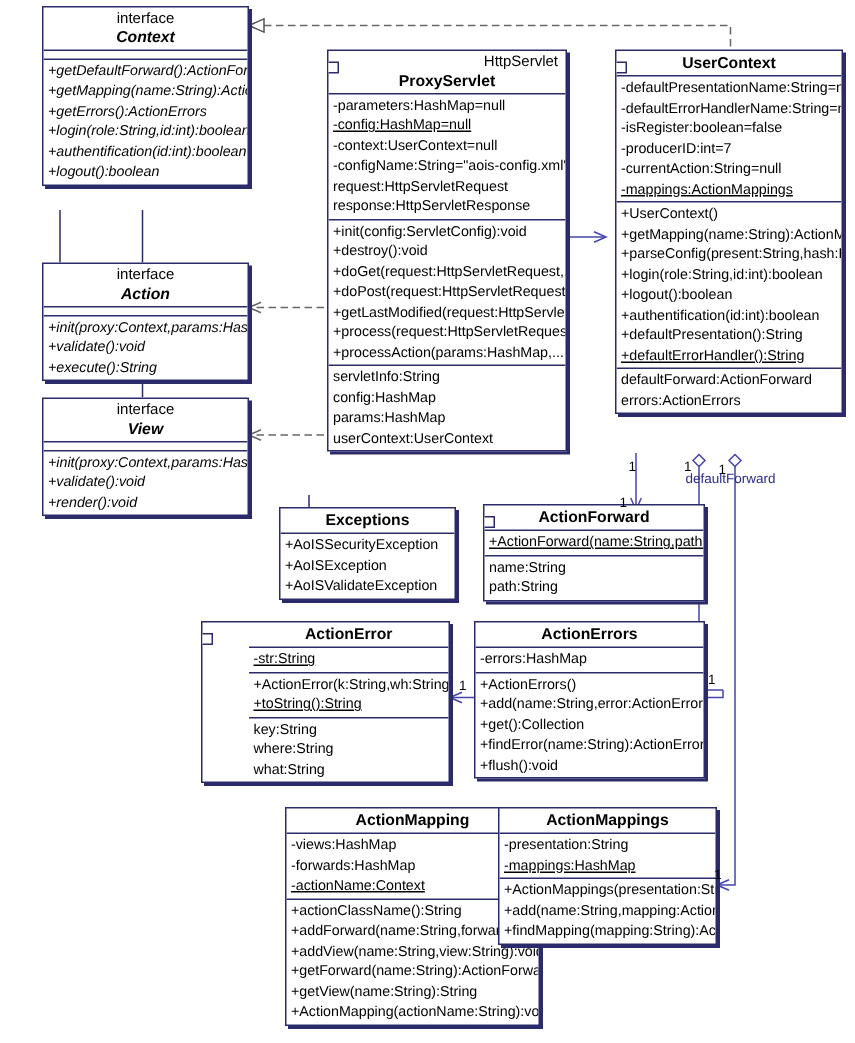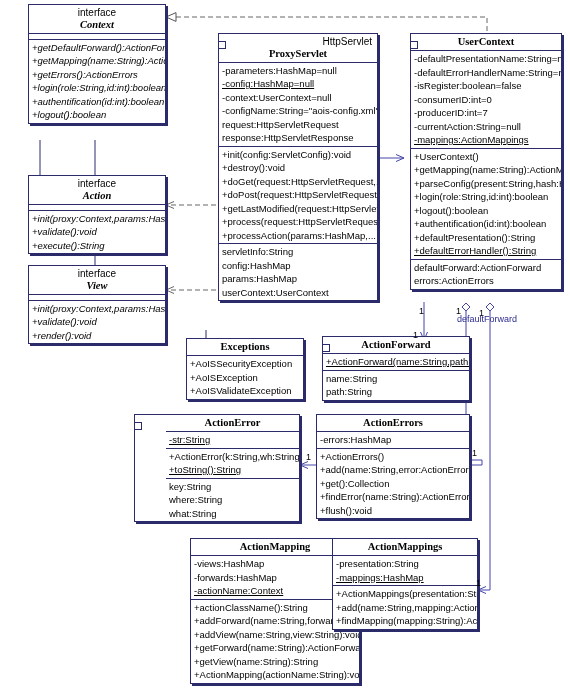--- a/index.html
+++ b/index.html
@@ -47,21 +47,20 @@
   .uml .hdr .stereo {
     display: block;
     font-size: 10px;
     font-weight: normal;
     font-style: normal;
   }
   .uml .hdr .cname {
     display: block;
     font-size: 10.5px;
     font-weight: bold;
-    font-family: Liberation Serif, serif;
   }
   .uml .hdr .cname.italic { font-style: italic; }
   .uml .hdr .super {
     display: block;
     font-size: 10px;
     text-align: right;
     font-weight: normal;
     padding-right: 2px;
   }
   .uml .sect {
@@ -268,21 +267,20 @@
 
   <div class="uml" style="left:410px; top:33px; width:152px;">
     <div class="socket"></div>
     <div class="hdr">
       <span class="cname">UserContext</span>
     </div>
     <div class="sect">
       <div class="row">-defaultPresentationName:String=null</div>
       <div class="row">-defaultErrorHandlerName:String=null</div>
       <div class="row">-isRegister:boolean=false</div>
-      <div class="row">-consumerID:int=0</div>
       <div class="row">-producerID:int=7</div>
       <div class="row">-currentAction:String=null</div>
       <div class="row underline">-mappings:ActionMappings</div>
     </div>
     <div class="sect">
       <div class="row">+UserContext()</div>
       <div class="row">+getMapping(name:String):ActionMapping</div>
       <div class="row">+parseConfig(present:String,hash:HashMap)</div>
       <div class="row">+login(role:String,id:int):boolean</div>
       <div class="row">+logout():boolean</div>

